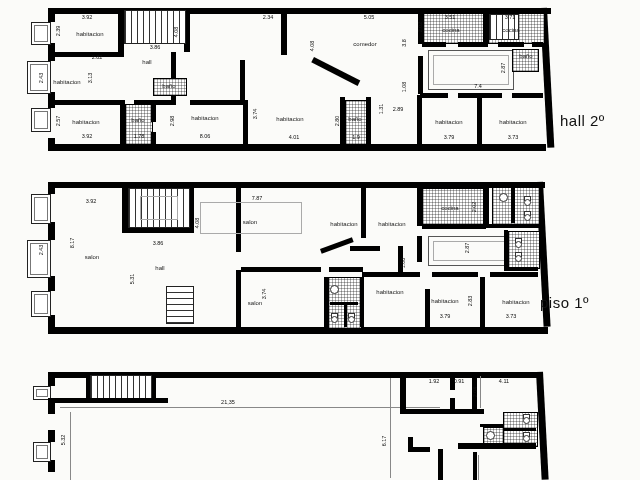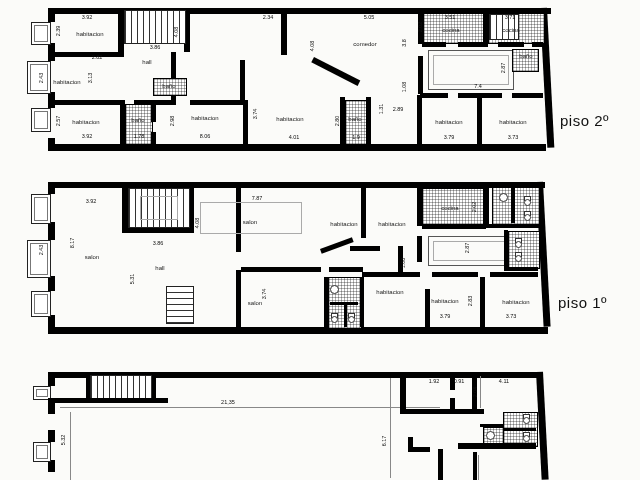--- a/index.html
+++ b/index.html
@@ -78,21 +78,21 @@
   <div class="w" style="left:458px;top:42px;width:28px;height:5px"></div>
   <div class="w" style="left:498px;top:42px;width:26px;height:5px"></div>
   <div class="w" style="left:532px;top:42px;width:11px;height:5px"></div>
   <div class="trect" style="left:428px;top:50px;width:84px;height:38px"></div>
   <div class="trect light" style="left:433px;top:55px;width:74px;height:28px"></div>
   <div class="hatch" style="left:512px;top:49px;width:25px;height:21px"></div>
   <div class="w" style="left:420px;top:93px;width:28px;height:5px"></div>
   <div class="w" style="left:458px;top:93px;width:44px;height:5px"></div>
   <div class="w" style="left:512px;top:93px;width:31px;height:5px"></div>
   <div class="w" style="left:477px;top:98px;width:5px;height:51px"></div>
-  <span class="title" style="left:560px;top:112px">piso 2º</span>
+  <span class="title" style="left:560px;top:112px">hall 2º</span>
 <span class="room" style="left: 90px; top: 34px;">habitacion</span>
     <span class="room" style="left: 147px; top: 62px;">hall</span>
     <span class="room" style="left: 67px; top: 82px;">habitacion</span>
     <span class="room" style="left: 169px; top: 86px;">baño</span>
     <span class="room" style="left: 138px; top: 120px;">baño</span>
     <span class="room" style="left: 86px; top: 122px;">habitacion</span>
     <span class="room" style="left: 205px; top: 118px;">habitacion</span>
     <span class="room" style="left: 290px; top: 119px;">habitacion</span>
     <span class="room" style="left: 355px; top: 119px;">baño</span>
     <span class="room" style="left: 365px; top: 44px;">comedor</span>
@@ -186,21 +186,21 @@
   <div class="hatch" style="left:328px;top:277px;width:32px;height:50px"></div>
   <div class="w" style="left:324px;top:277px;width:4px;height:50px"></div>
   <div class="w" style="left:360px;top:277px;width:4px;height:50px"></div>
   <div class="w" style="left:330px;top:302px;width:28px;height:3px"></div>
   <div class="w" style="left:344px;top:305px;width:3px;height:22px"></div>
   <div class="sink" style="left:330px;top:285px"></div>
   <div class="wc" style="left:331px;top:313px"></div>
   <div class="wc" style="left:348px;top:313px"></div>
   <div class="w" style="left:425px;top:289px;width:5px;height:38px"></div>
   <div class="w" style="left:480px;top:277px;width:5px;height:50px"></div>
-  <span class="title" style="left:558px;top:294px">piso 1º</span>
+  <span class="title" style="left:540px;top:294px">piso 1º</span>
 <span class="room" style="left: 92px; top: 257px;">salon</span>
     <span class="room" style="left: 160px; top: 268px;">hall</span>
     <span class="room" style="left: 250px; top: 222px;">salon</span>
     <span class="room" style="left: 255px; top: 303px;">salon</span>
     <span class="room" style="left: 344px; top: 224px;">habitacion</span>
     <span class="room" style="left: 392px; top: 224px;">habitacion</span>
     <span class="room" style="left: 450px; top: 208px;">cocina</span>
     <span class="room" style="left: 390px; top: 292px;">habitacion</span>
     <span class="room" style="left: 445px; top: 301px;">habitacion</span>
     <span class="room" style="left: 516px; top: 302px;">habitacion</span>

